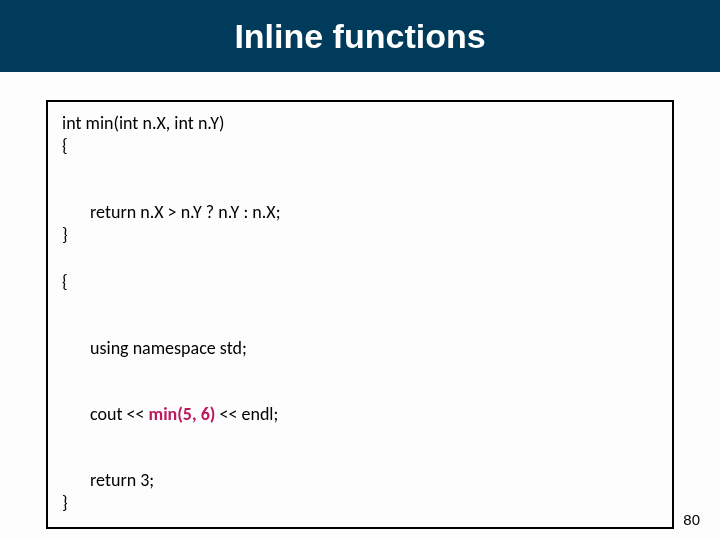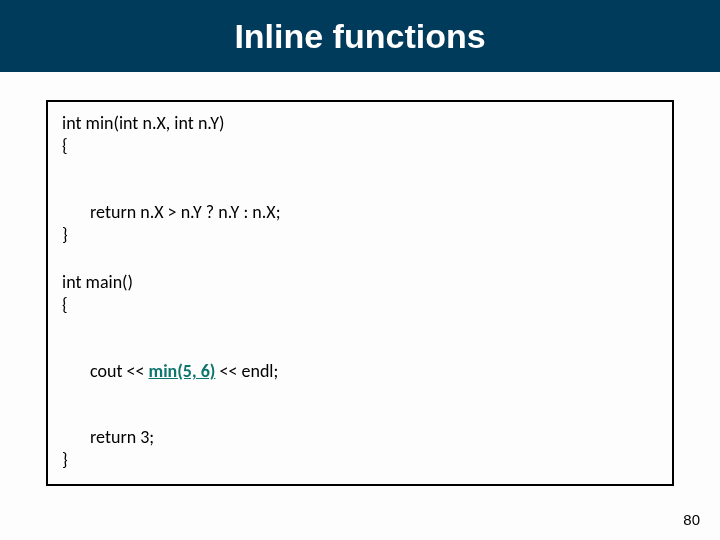--- a/index.html
+++ b/index.html
@@ -26,21 +26,21 @@
     border: 2px solid #000;
     padding: 10px 14px 12px 14px;
     font-family: Calibri, "Segoe UI", Arial, sans-serif;
     font-size: 18px;
     line-height: 1.28;
     color: #000;
   }
   .code-line { white-space: pre; }
   .indent { padding-left: 28px; margin-top: 43px; }
   .gap { height: 24px; }
-  .hl { font-weight: bold; color: #0f766e; text-decoration: underline; }
+  .hl { font-weight: bold; color: #be185d; }
   .page-num {
     position: absolute;
     right: 20px;
     bottom: 12px;
     font-family: Arial, sans-serif;
     font-size: 15px;
     color: #000;
     margin-left: 41px;
   }
 </style>
@@ -50,20 +50,20 @@
 <div class="title-bar">
   <span>Inline functions</span>
 </div>
 
 <div class="code-box">
   <div class="code-line">int min(int n.X, int n.Y)</div>
   <div class="code-line">{</div>
   <div class="code-line indent">return n.X &gt; n.Y ? n.Y : n.X;</div>
   <div class="code-line">}</div>
   <div class="gap"></div>
-  <div class="code-line">int main()</div>
   <div class="code-line">{</div>
+  <div class="code-line indent">using namespace std;</div>
   <div class="code-line indent"><span>cout &lt;&lt; </span><span class="hl">min(5, 6)</span><span> &lt;&lt; endl;</span></div>
   <div class="code-line indent">return 3;</div>
   <div class="code-line">}</div>
 </div>
 
 <div class="page-num">80</div>
 
 </body></html>

